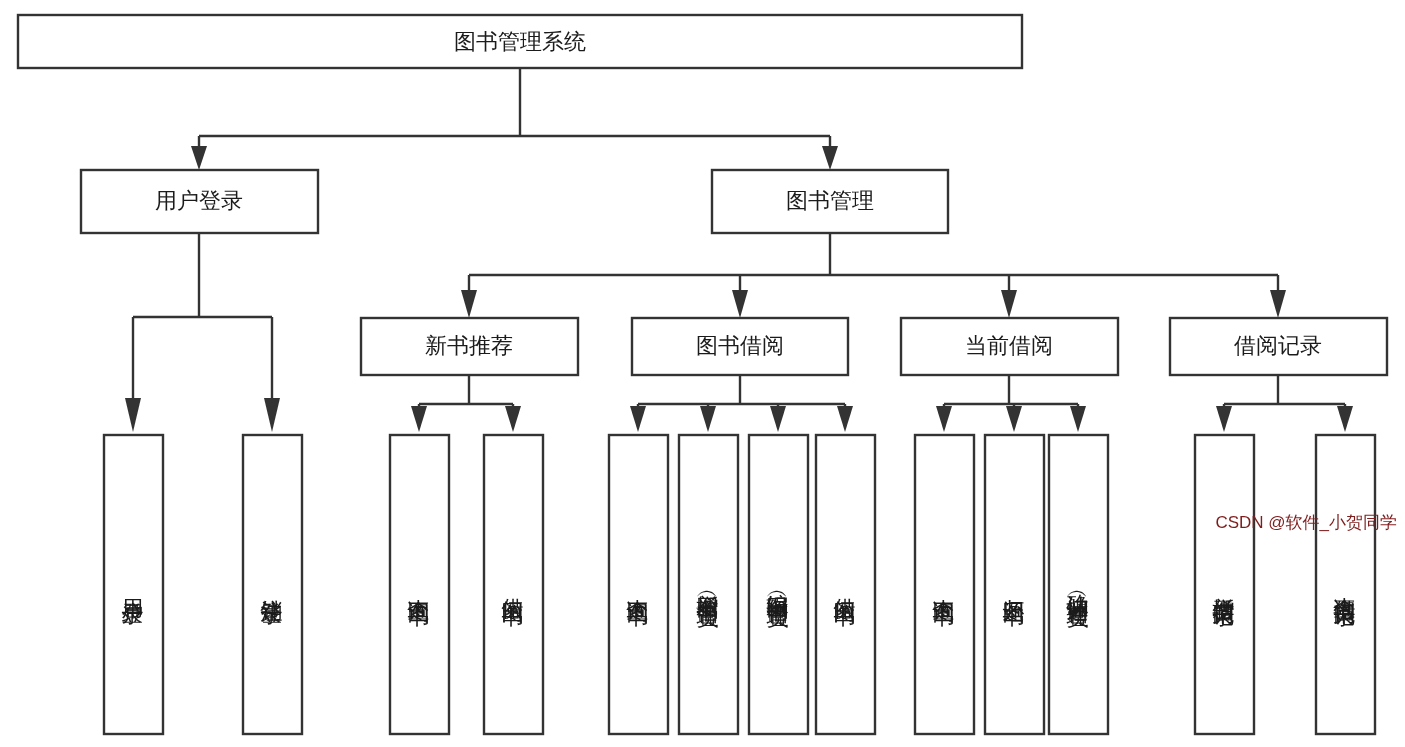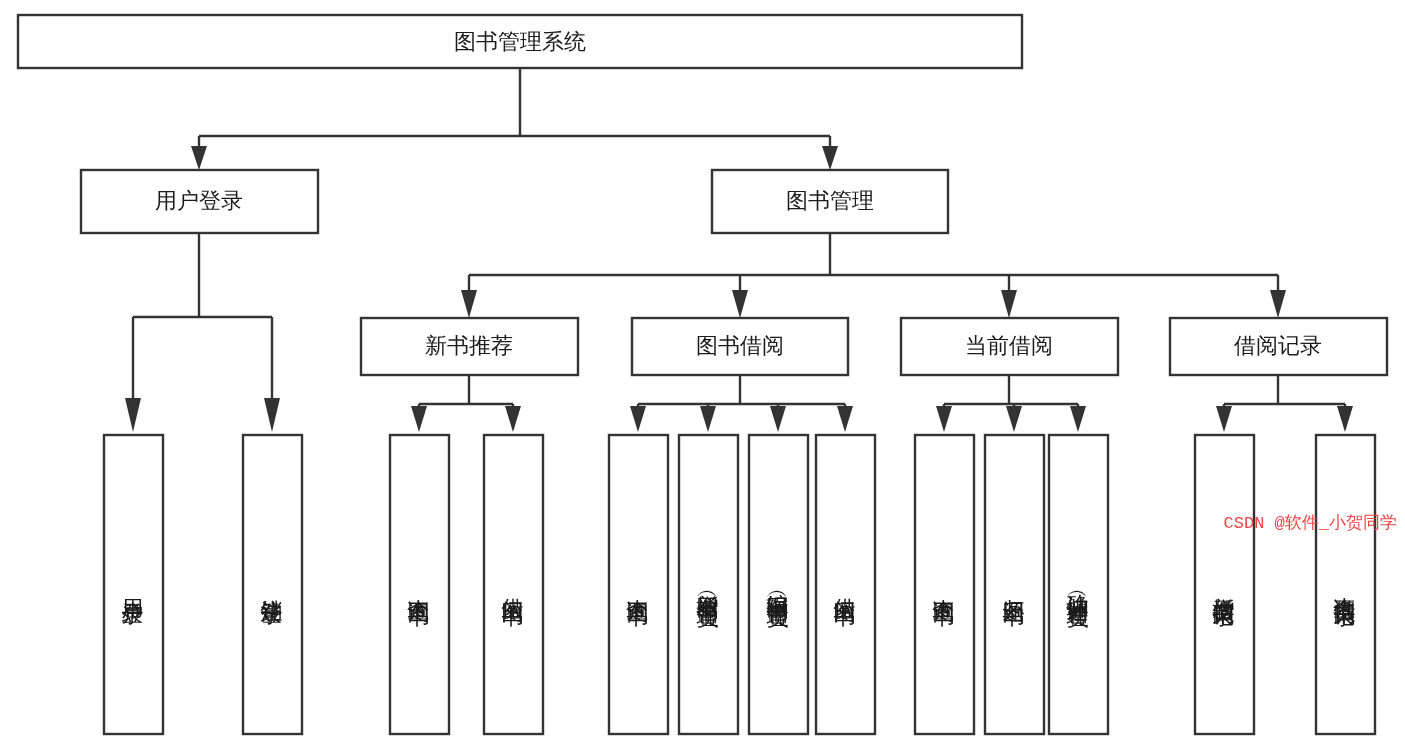--- a/index.html
+++ b/index.html
@@ -55,23 +55,23 @@
     writing-mode: vertical-rl;
     text-orientation: upright;
     text-anchor: middle;
     dominant-baseline: central;
     letter-spacing: 2px;
   }
   .watermark-text {
     position: absolute;
     right: 8px;
     bottom: 6px;
-    font-family: Liberation Mono, monospace;
+    font-family: Liberation Sans, sans-serif;
     font-size: 17px;
-    color: #ef4444;
+    color: #7f1d1d;
     white-space: nowrap;
     user-select: none;
   }
 </style>
 </head>
 <body>
 
 <div id="diagram-root">
   <svg class="diagram-svg" viewBox="0 0 1405 747">
 

